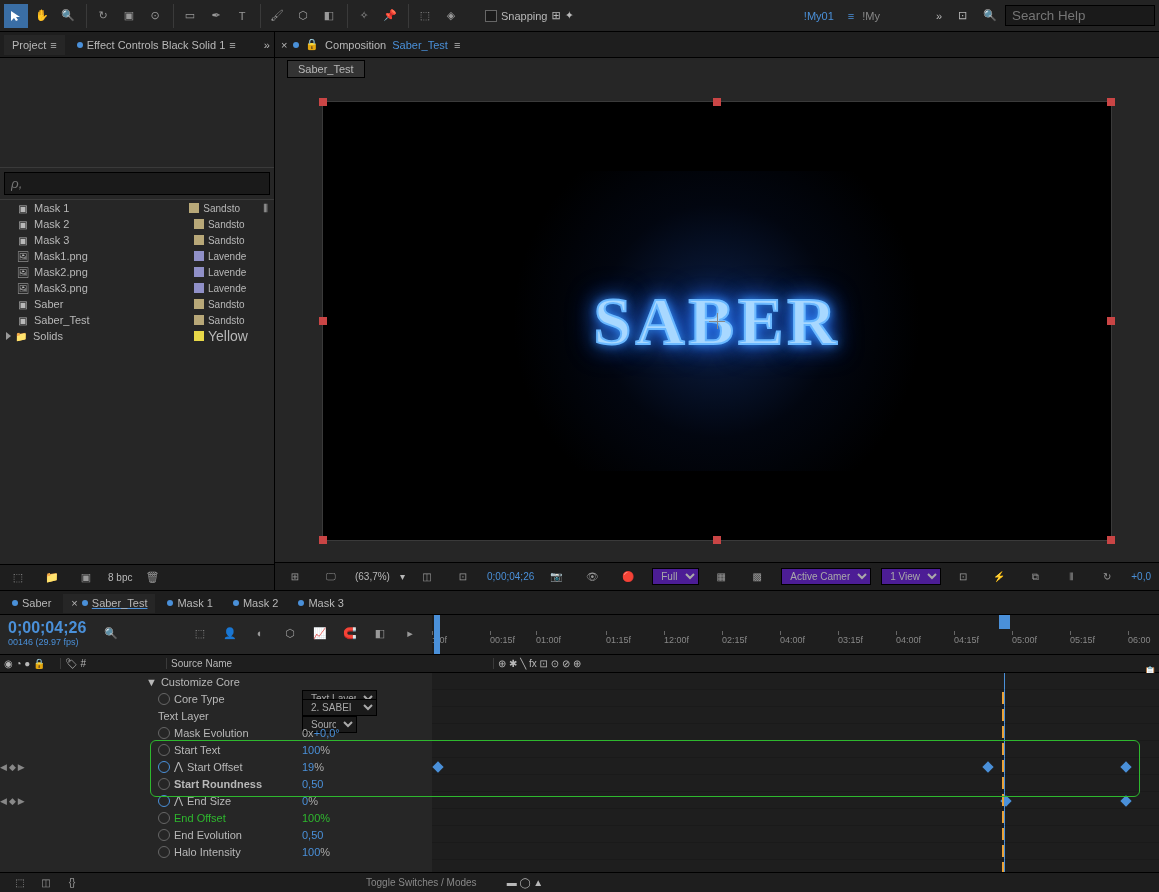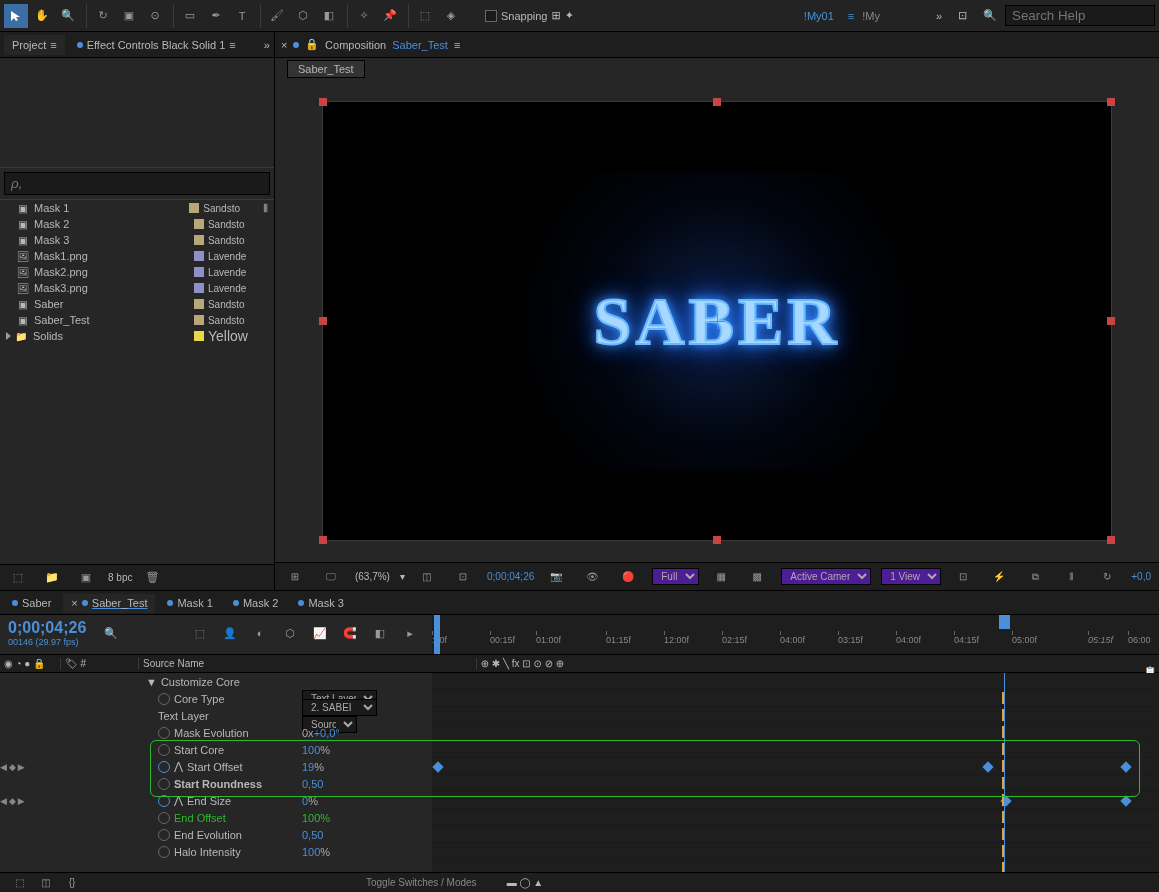--- a/index.html
+++ b/index.html
@@ -68,21 +68,21 @@
 .tl-icons { margin-left:auto; display:flex; gap:4px; }
 .tl-right { flex:1; position:relative; background:#1e1e1e; }
 .ruler { height:100%; display:flex; position:relative; font-size:9px; color:#888; }
 .tick { position:absolute; top:20px; }
 .tick::before { content:""; position:absolute; top:-4px; width:1px; height:4px; background:#666; }
 .playhead { position:absolute; top:0; bottom:0; width:1px; background:#4a90d9; }
 .playhead-head { position:absolute; top:0; left:-5px; width:11px; height:14px; background:#4a90d9; }
 .col-header { height:18px; display:flex; align-items:center; background:#1e1e1e; border-bottom:1px solid #000; font-size:10px; }
 .ch-switches { width:60px; padding-left:4px;}
 .ch-label { width:78px; border-left:1px solid #3a3a3a; padding-left:4px; }
-.ch-name { flex:1; border-left:1px solid #3a3a3a; padding-left:4px; }
+.ch-name { flex:1; border-left:1px solid #3a3a3a; padding-left:4px;margin-left:28px; }
 .ch-mode { width:150px; border-left:1px solid #3a3a3a; padding-left:4px; }
 .tl-body { flex:1; display:flex; overflow:hidden; }
 .tl-tree { width:432px; background:#262626; }
 .tl-graph { flex:1; background:#1e1e1e; position:relative; }
 .prop-row { height:17px; display:flex; align-items:center; font-size:11px; position:relative; }
 .prop-label { width:78px; }
 .prop-name { width:160px; display:flex; align-items:center; gap:4px; padding-left:4px;}
 .prop-value { width:120px; color:#e8a23a; padding-left:4px; }
 .arrow-cell { width:60px; display:flex; align-items:center; gap:2px; font-size:9px; color:#888;}
 .stopwatch { width:12px; height:12px; border:1px solid #666; border-radius:50%; display:inline-block; position:relative; }
@@ -330,21 +330,21 @@
           <span class="tick" style="left: 58px;">00:15f</span>
           <span class="tick" style="left: 104px;">01:00f</span>
           <span class="tick" style="left: 174px;">01:15f</span>
           <span class="tick" style="left: 232px;">12:00f</span>
           <span class="tick" style="left: 290px;">02:15f</span>
           <span class="tick" style="left: 348px;">04:00f</span>
           <span class="tick" style="left: 406px;">03:15f</span>
           <span class="tick" style="left: 464px;">04:00f</span>
           <span class="tick" style="left: 522px;">04:15f</span>
           <span class="tick" style="left: 580px;">05:00f</span>
-          <span class="tick" style="left: 656px; font-style: italic;">05:15f</span>
+          <span class="tick" style="left: 638px;">05:15f</span>
           <span class="tick" style="left: 696px;">06:00</span>
         </div>
       <div style="position:absolute;top:0;bottom:0;left:2px;width:6px;background:#4a90d9;"></div>
       <div style="position:absolute;top:0;left:572px;">
         <div class="playhead-head"></div>
       </div>
     </div>
   </div>
   <div class="col-header">
     <div class="ch-switches">◉ ◔ ● 🔒</div>
@@ -387,21 +387,21 @@
             <span class="stopwatch"></span> 
             <span>Mask Evolution</span>
           </div>
           <div class="prop-value"><span style="color:#aaa;">0x</span><span class="vc-link">+0,0°</span></div>
         </div>
         <div class="prop-row">
           <div class="arrow-cell"></div>
           <div class="prop-label"></div>
           <div class="prop-name" style="padding-left:20px;">
             <span class="stopwatch"></span> 
-            <span>Start Core</span>
+            <span>Start Text</span>
           </div>
           <div class="prop-value"><span class="vc-link">100</span><span style="color:#aaa;">%</span></div>
         </div>
         <div class="prop-row">
           <div class="arrow-cell">
             <span>◀</span>
             <span>◆</span>
             <span>▶</span>
           </div>
           <div class="prop-label"></div>

